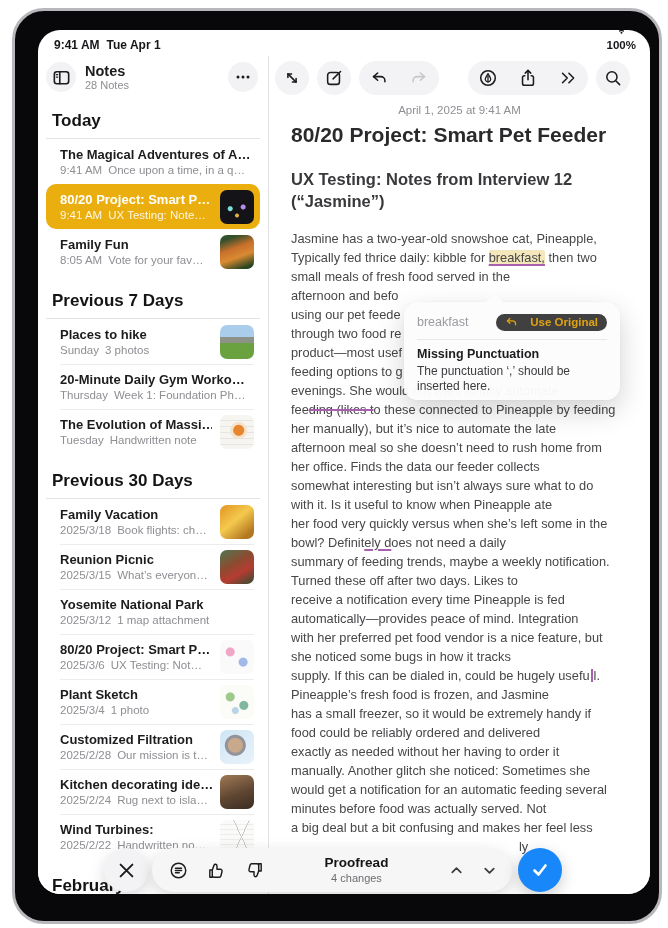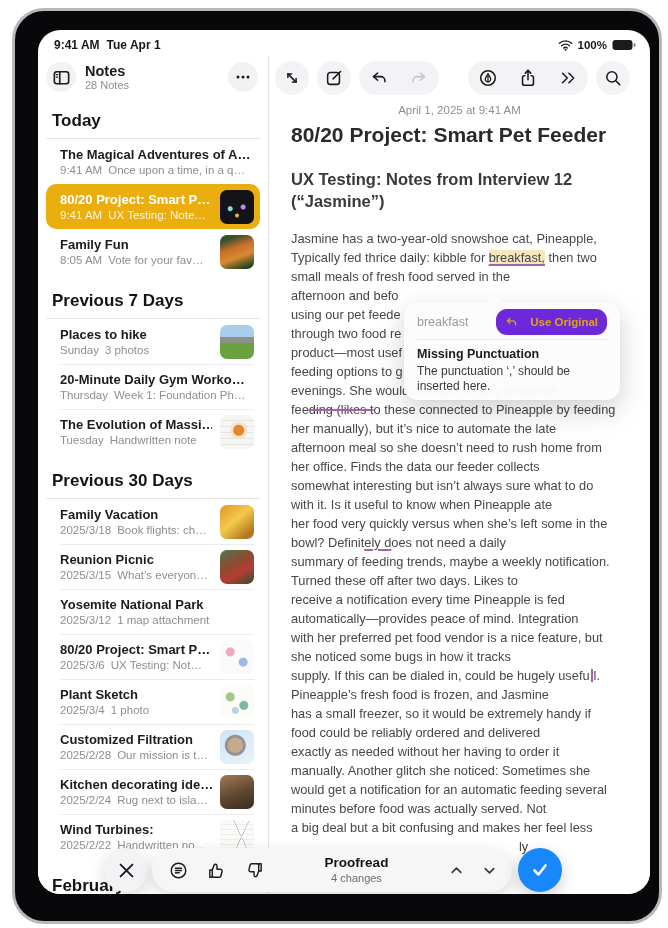--- a/index.html
+++ b/index.html
@@ -11,21 +11,21 @@
   .device { position:absolute; left:12px; top:8px; width:650px; height:916px;
     background:#08080a; border:3px solid #b7b7bc; border-radius:32px; }
   .screen { position:absolute; left:23px; top:19px; width:612px; height:864px;
     background:#fff; border-radius:22px; overflow:hidden; }
 
   
   .statusbar { position:absolute; left:0; top:0; width:100%; height:26px;
     display:flex; justify-content:space-between; align-items:center; padding:4px 14px 0 16px; }
   .sb-left { display:flex; gap:7px; font-size:12px; color:#17171a; }
   .sb-time { font-weight:700; } .sb-date { font-weight:600; }
-  .sb-right { display:flex; align-items:center; gap:5px; font-size:11.5px; font-weight:600; color:#17171a; }
+  .sb-right { display:flex; align-items:center; gap:5px; font-size:11.5px; font-weight:600; color:#17171a;flex-direction:column; }
 
   
   .content { position:absolute; left:0; top:26px; right:0; bottom:0; display:flex; }
   .sidebar { width:231px; border-right:1px solid #e3e3e6; background:#fff; overflow:hidden; position:relative; }
   .editor { flex:1; background:#fff; overflow:hidden; position:relative; }
 
   
   .sidebar-header { display:flex; align-items:center; padding:6px 10px 2px 8px; }
   .circle-btn { width:30px; height:30px; border-radius:50%; background:#f2f2f4;
     display:flex; align-items:center; justify-content:center; flex:none; cursor:pointer; }
@@ -103,22 +103,22 @@
     vertical-align:-2px; margin:0 1px; }
 
   
   .popup { position:absolute; left:366px; top:272px; width:216px; height:98px;
     background:rgba(252,252,253,.97); border-radius:14px; z-index:30;
     box-shadow:0 10px 28px rgba(0,0,0,.18), 0 0 1px rgba(0,0,0,.12); padding:7px 13px 0 13px; }
   .popup-arrow { position:absolute; left:84px; top:-6px; width:13px; height:13px;
     background:rgba(252,252,253,.97); transform:rotate(45deg); border-radius:2px; }
   .popup-row1 { display:flex; align-items:center; justify-content:space-between; height:26px; }
   .popup-orig { font-size:12.5px; color:#9a9aa0; }
-  .use-original { display:flex; align-items:center; gap:12px; background:#6d28d9;
-    border:none; border-radius:11px; height:26px; padding:0 9px; cursor:pointer;
+  .use-original { display:flex; align-items:center; gap:12px; background:#404040;
+    border:none; border-radius:11px; height:17px; padding:0 9px; cursor:pointer;
     font-family:inherit; font-size:11.5px; font-weight:700; color:#dfa213; }
   .popup-div { height:1px; background:#e8e8ea; margin:4px 0 7px 0; }
   .popup-title { font-size:12.5px; font-weight:700; color:#1c1c1e; }
   .popup-desc { margin-top:3px; font-size:12px; line-height:15px; color:#3c3c3f; width:176px; }
 
   
   .pf-x { position:absolute; left:66px; top:818px; width:44px; height:44px; border-radius:50%;
     background:#f3f3f5; box-shadow:0 5px 16px rgba(0,0,0,.15); display:flex; align-items:center;
     justify-content:center; z-index:40; cursor:pointer; }
   .pf-pill { position:absolute; left:114px; top:818px; width:360px; height:44px; border-radius:22px;

